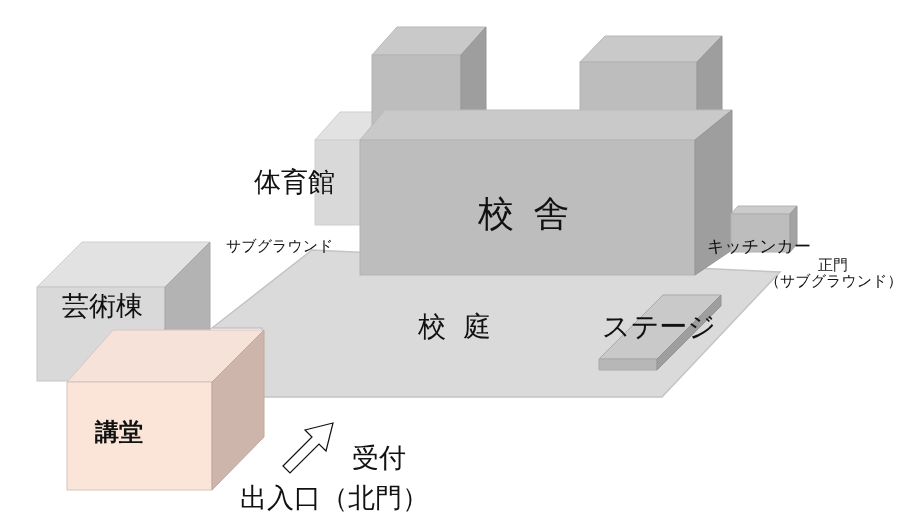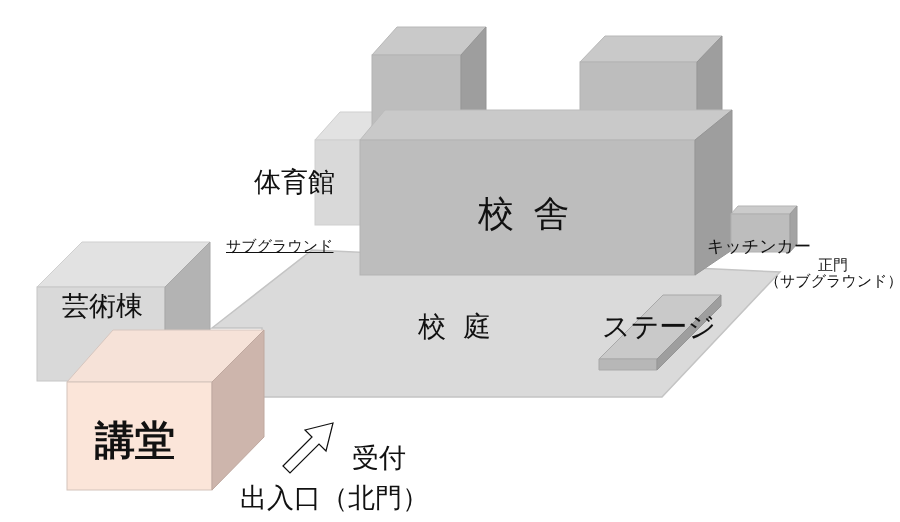--- a/index.html
+++ b/index.html
@@ -5,21 +5,21 @@
     html, body { margin: 0; padding: 0; background: #ffffff; }
     body { width: 900px; height: 522px; position: relative; overflow: hidden;
            font-family: "DejaVu Sans", "Liberation Sans", sans-serif; }
     svg { position: absolute; left: 0; top: 0; }
     .lbl { position: absolute; color: #111; white-space: nowrap; line-height: 1; }
     .lbl-xl { font-size: 36px; letter-spacing: 4px; }
     .lbl-l { font-size: 27px; }
     .lbl-m { font-size: 28px; }
     .lbl-s { font-size: 17px; }
     .lbl-xs { font-size: 15px; }
-    .lbl-bold { font-weight: bold; font-size: 40px; }
+    .lbl-bold { font-weight: bold; font-size: 24px; }
   </style>
 </head>
 <body>
 
 <svg width="900" height="522" viewBox="0 0 900 522">
 
   <polygon points="212,328 312,250 780,272 662,397 262,397 262,328" fill="#dadada" stroke="#c4c4c4" stroke-width="1.5"></polygon>
 
   <g>
     <polygon points="315,140 340,112 390,112 365,140" fill="#e2e2e2" stroke="#cfcfcf"></polygon>
@@ -66,21 +66,21 @@
     <polygon points="67,382 113,330 264,330 212,382" fill="#f6e2d8" stroke="#d6c6bf"></polygon>
     <rect x="67" y="382" width="145" height="108" fill="#fbe5d9" stroke="#d3c3bb"></rect>
     <polygon points="212,382 264,330 264,437 212,490" fill="#cdb5ac" stroke="#bfa89f"></polygon>
   </g>
 
   <polygon points="283,466 312,437 305,430 333,423 326,451 319,444 290,473" fill="#ffffff" stroke="#111" stroke-width="1.2" stroke-linejoin="miter"></polygon>
 </svg>
 
 <div class="lbl lbl-xl" style="left:478px; top:196px;">校 舎</div>
 <div class="lbl lbl-l" style="left:254px; top:171px;font-family:Liberation Mono, monospace;">体育館</div>
-<div class="lbl lbl-xs" style="left:226px; top:239px;text-decoration:underline;">サブグラウンド</div>
+<div class="lbl lbl-xs" style="left:226px; top:239px;">サブグラウンド</div>
 <div class="lbl lbl-s" style="left:707px; top:220px;margin-top:18px;">キッチンカー</div>
 <div class="lbl lbl-xs" style="left:818px; top:258px;">正門</div>
 <div class="lbl lbl-xs" style="left:765px; top:274px;">（サブグラウンド）</div>
 <div class="lbl lbl-m" style="left:418px; top:313px; letter-spacing:4px;">校 庭</div>
 <div class="lbl lbl-m" style="left:602px; top:313px;">ステージ</div>
 <div class="lbl lbl-l" style="left:62px; top:292px;text-align:center;">芸術棟</div>
 <div class="lbl lbl-bold" style="left:95px; top:420px;">講堂</div>
 <div class="lbl lbl-l" style="left:352px; top:444px;">受付</div>
 <div class="lbl lbl-l" style="left:240px; top:484px;">出入口（北門）</div>
 

